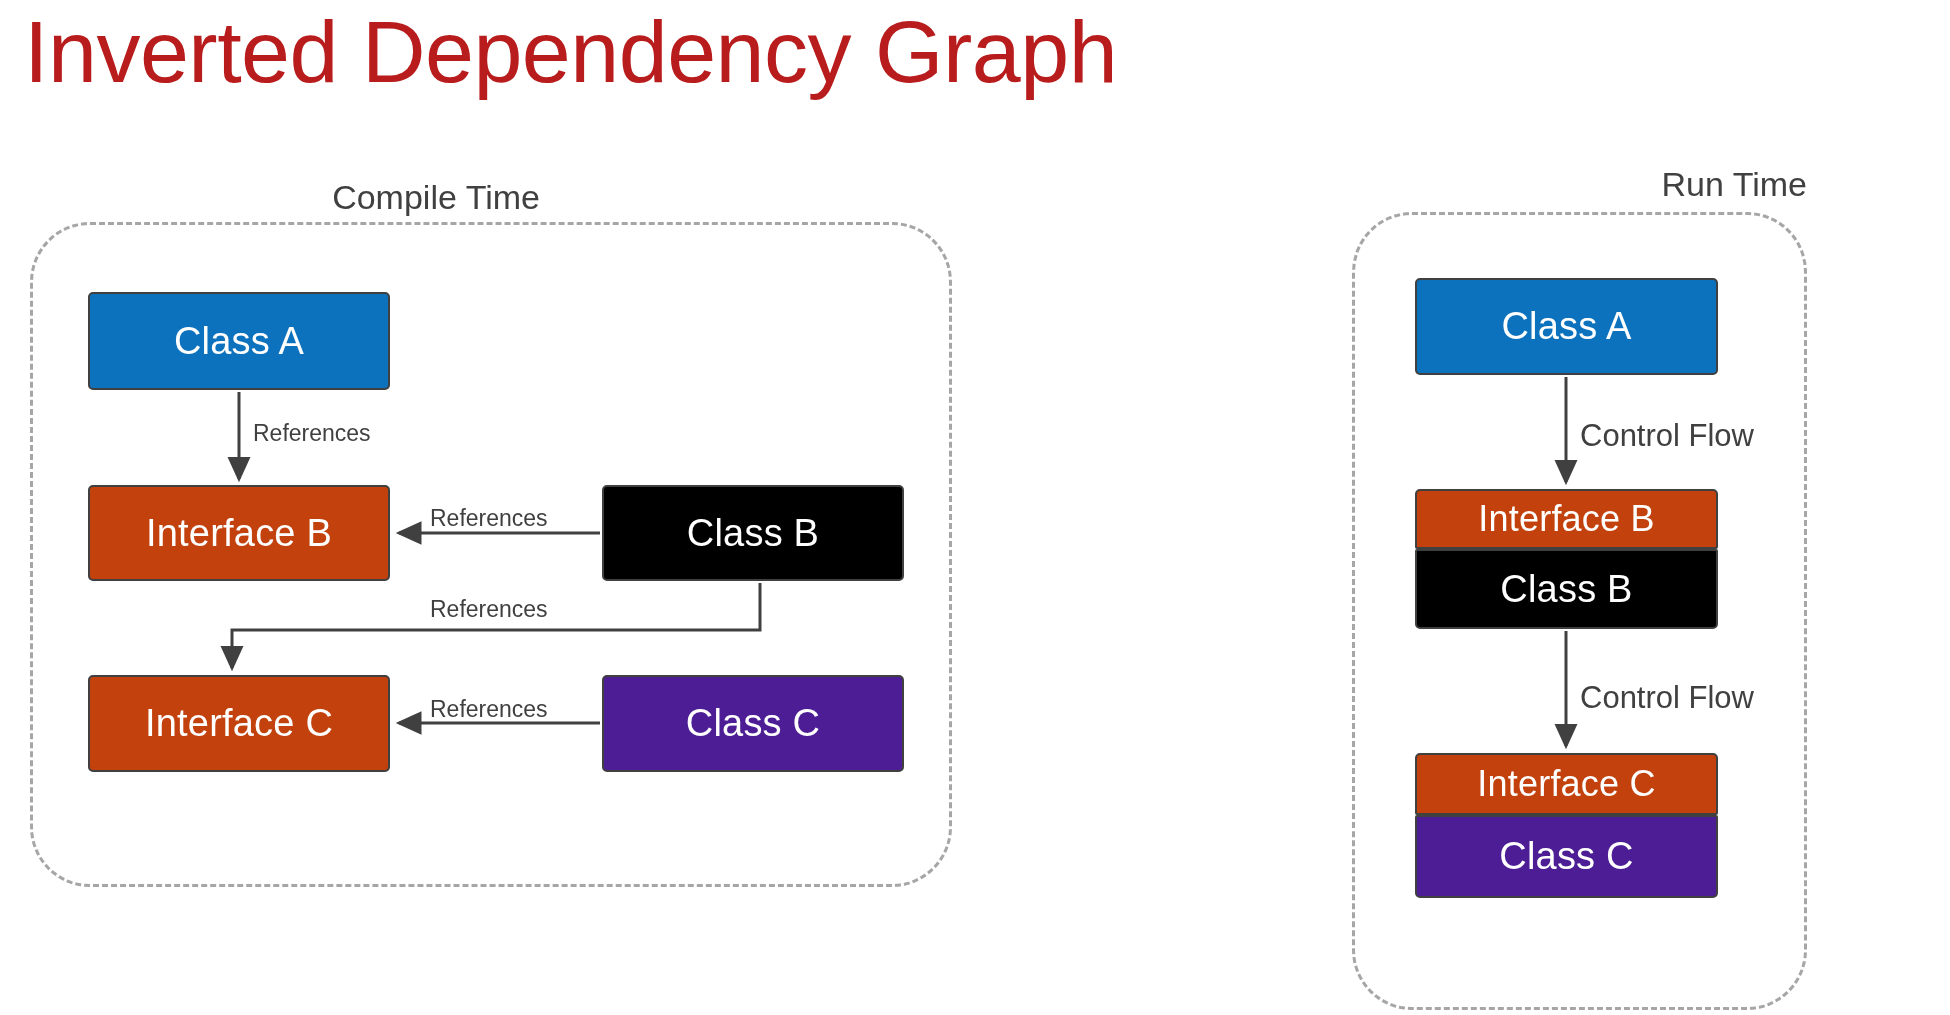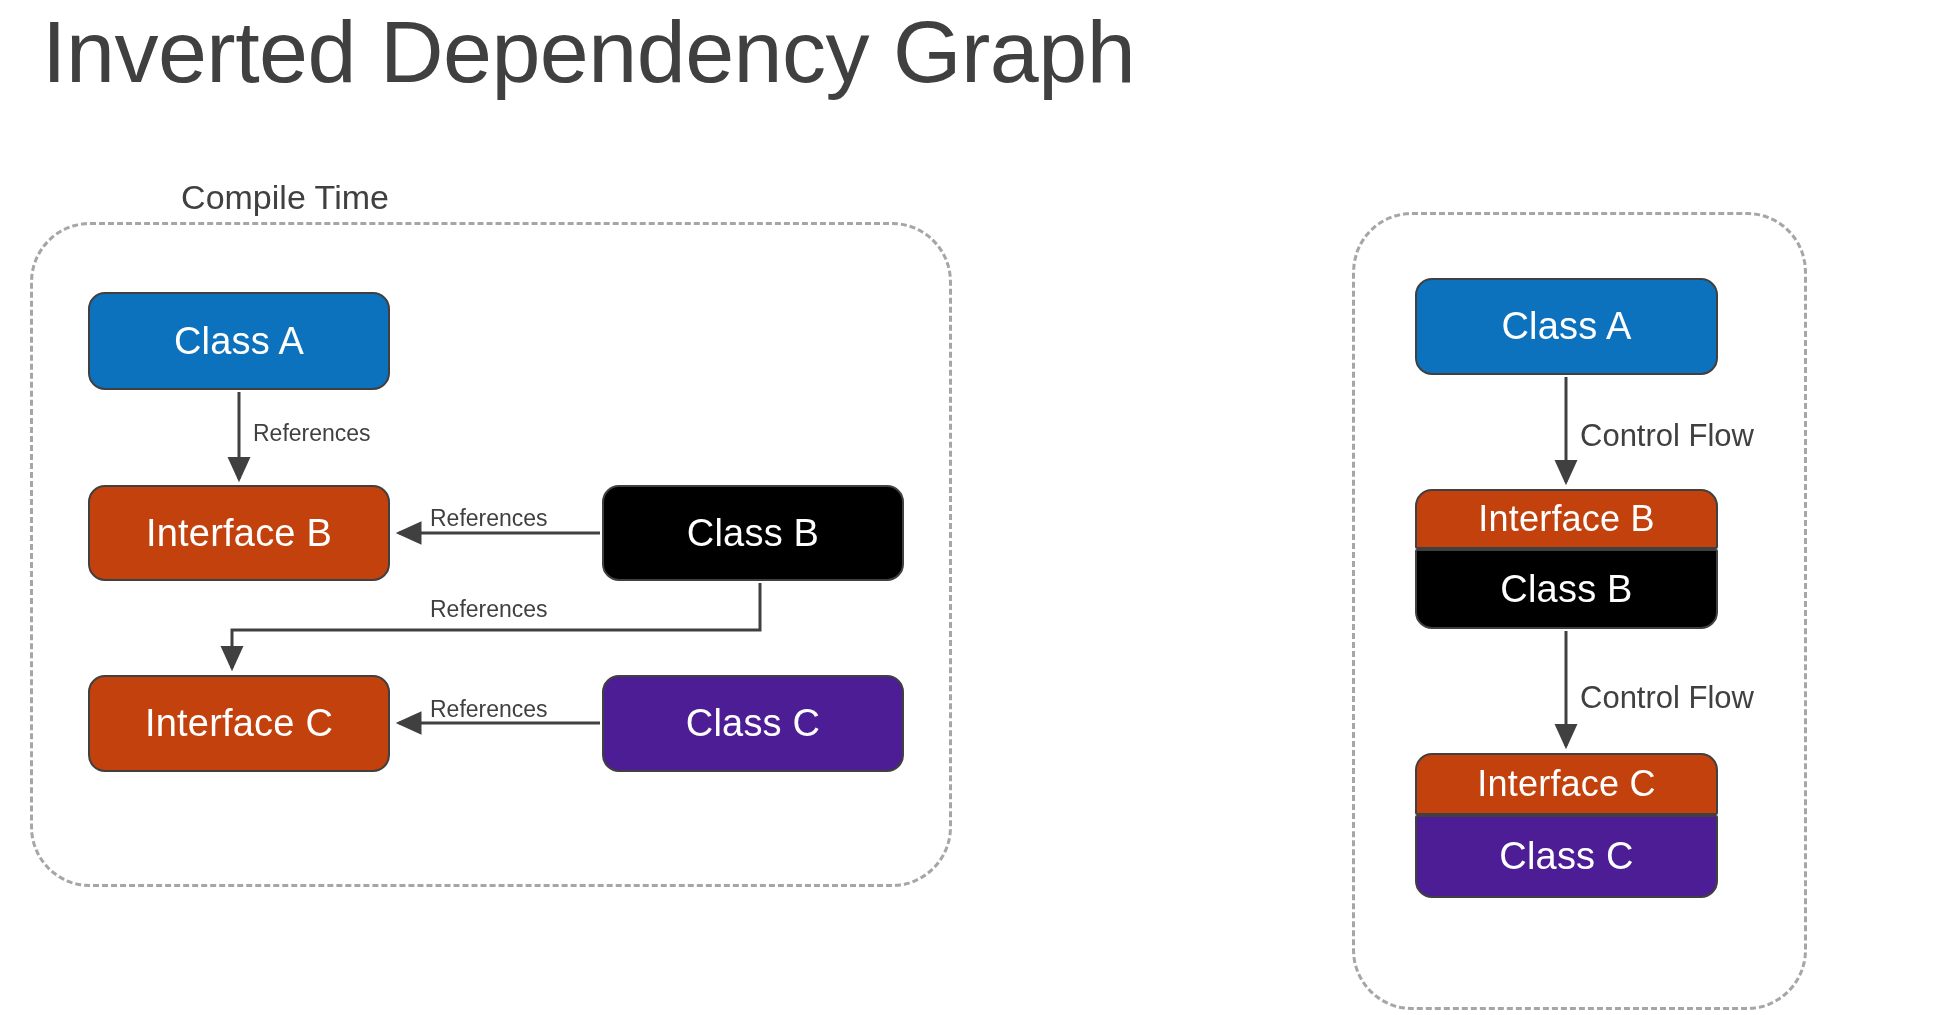--- a/index.html
+++ b/index.html
@@ -17,53 +17,53 @@
   #canvas {
     position: relative;
     width: 1950px;
     height: 1015px;
     background: #ffffff;
   }
 
   
   .page-title {
     position: absolute;
-    left: 42px;
+    left: 24px;
     top: 6px;
     font-size: 88px;
     font-weight: 400;
-    color: #404040;
+    color: #b91c1c;
     letter-spacing: -0.5px;
     line-height: 1.05;
     white-space: nowrap;
     text-align: right;
   }
 
   
   .group-box {
     position: absolute;
     border: 3px dashed #a6a6a6;
     border-radius: 60px;
     box-sizing: border-box;
     background: transparent;
   }
   .group-label {
     position: absolute;
     font-size: 34px;
     color: #404040;
     white-space: nowrap;
-    text-align: center;
+    text-align: right;
   }
 
   
   .node {
     position: absolute;
     box-sizing: border-box;
     border: 2.5px solid #404040;
-    border-radius: 17px;
+    border-radius: 5px;
     display: flex;
     align-items: center;
     justify-content: center;
     color: #ffffff;
     font-size: 38px;
     font-weight: 400;
     letter-spacing: 0.2px;
     white-space: nowrap;
   }
   .node.blue   { background: #0C72BD; }
@@ -121,20 +121,21 @@
   <div class="node purple" style="left:602px; top:675px; width:302px; height:97px;">Class C</div>
 
   <div class="edge-label" style="left:253px; top:420px;">References</div>
 
   <div class="edge-label" style="left:430px; top:505px;">References</div>
 
   <div class="edge-label" style="left:430px; top:596px;">References</div>
 
   <div class="edge-label" style="left:430px; top:696px;">References</div>
 
+  <div class="group-label" style="left:1352px; top:165px; width:455px;">Run Time</div>
 
   <div class="group-box" style="left:1352px; top:212px; width:455px; height:798px;"></div>
 
   <div class="node blue" style="left:1415px; top:278px; width:303px; height:97px;">Class A</div>
 
   <div class="node gray stack-top" style="left:1415px; top:489px; width:303px; height:60px; font-size:36px;">Interface B</div>
 
   <div class="node green stack-bottom" style="left:1415px; top:549px; width:303px; height:80px;">Class B</div>
 
   <div class="node gray stack-top" style="left:1415px; top:753px; width:303px; height:62px; font-size:36px;">Interface C</div>

